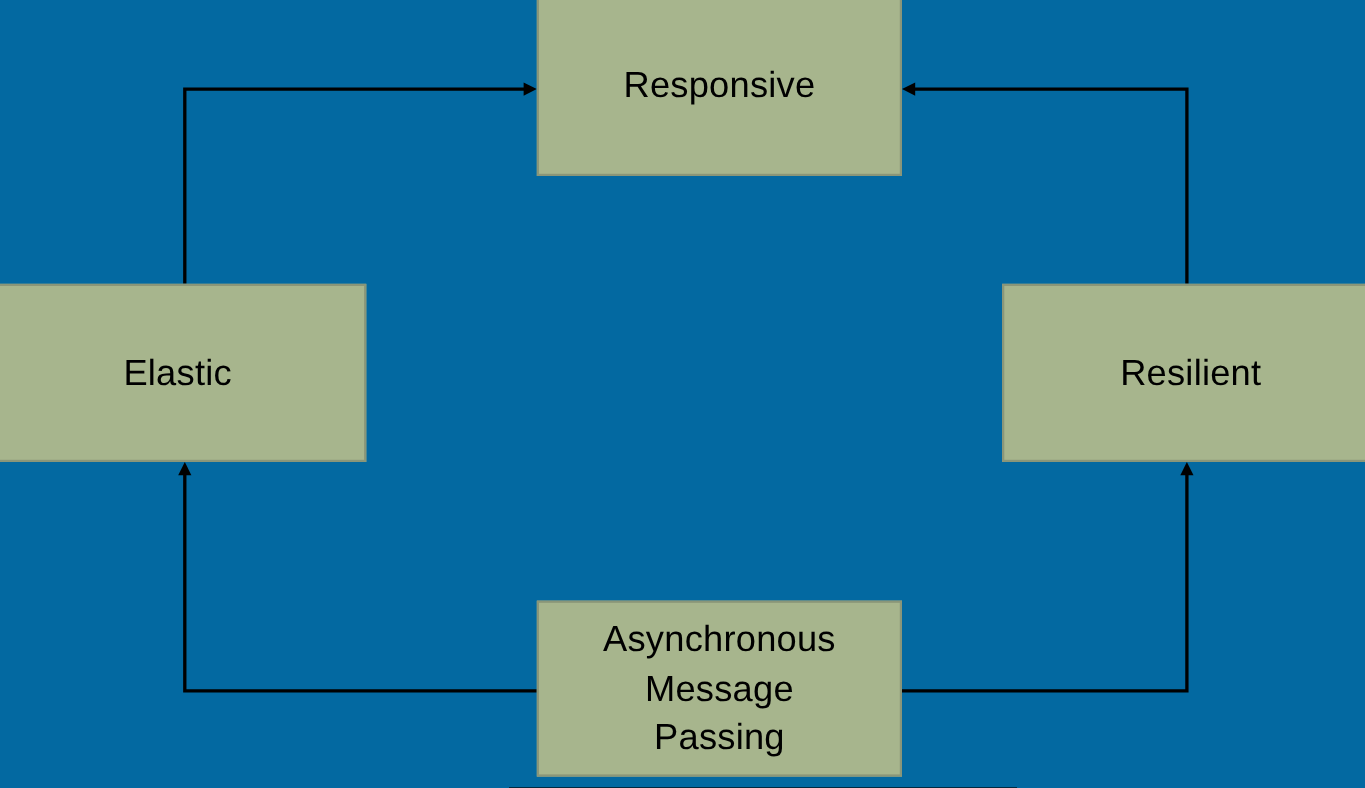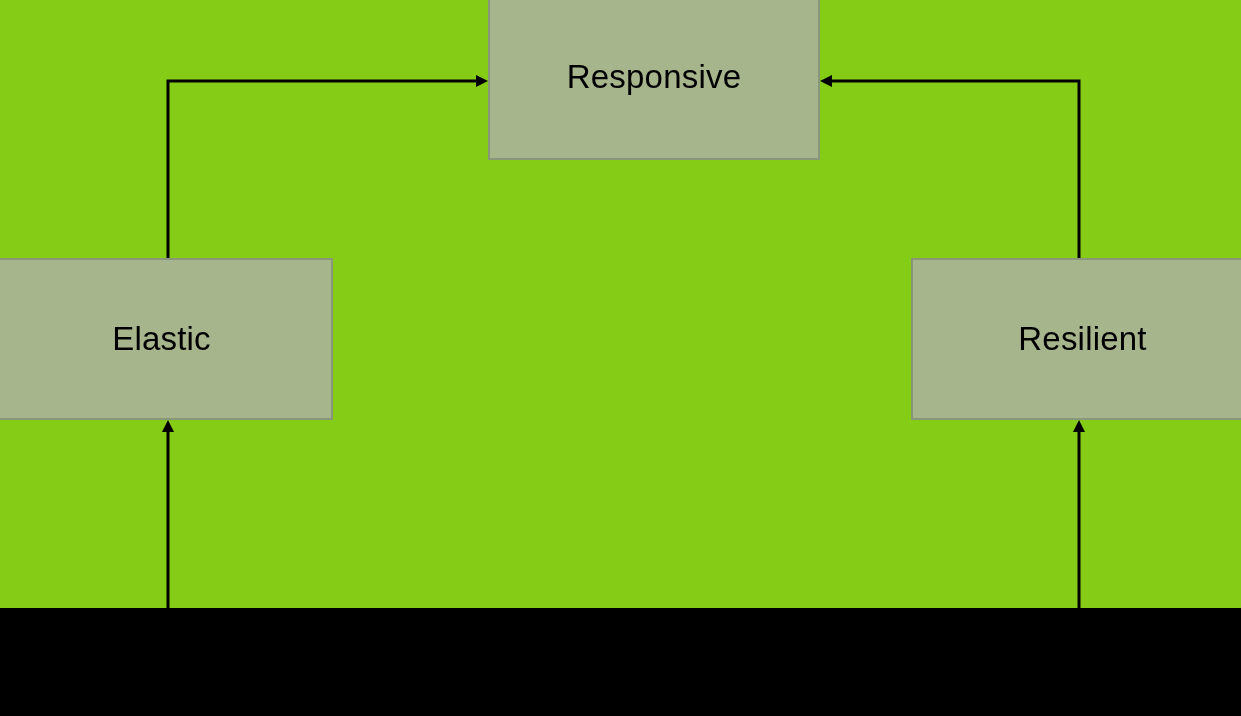--- a/index.html
+++ b/index.html
@@ -7,22 +7,22 @@
     margin: 0;
     padding: 0;
     background: #000000;
   }
   body {
     font-family: "Liberation Sans", sans-serif;
   }
   #canvas {
     position: relative;
     width: 1241px;
-    height: 608px;
-    background: #84cc16;
+    height: 716px;
+    background: #0369a1;
     overflow: hidden;
   }
   .node {
     position: absolute;
     box-sizing: border-box;
     background: #A7B58D;
     border: 2px solid #8A9679;
     display: flex;
     align-items: center;
     justify-content: center;
@@ -100,14 +100,17 @@
     <path class="conn-line" d="M820,628 L1079,628 L1079,428"></path>
     <polygon class="conn-head" points="1079,420 1073,432 1085,432"></polygon>
   </svg>
 
   <div class="node" id="node-responsive">Responsive</div>
 
   <div class="node" id="node-elastic">Elastic</div>
 
   <div class="node" id="node-resilient">Resilient</div>
 
+  <div class="node" id="node-amp">Asynchronous
+Message
+Passing</div>
 
 </div>
 
 </body></html>

